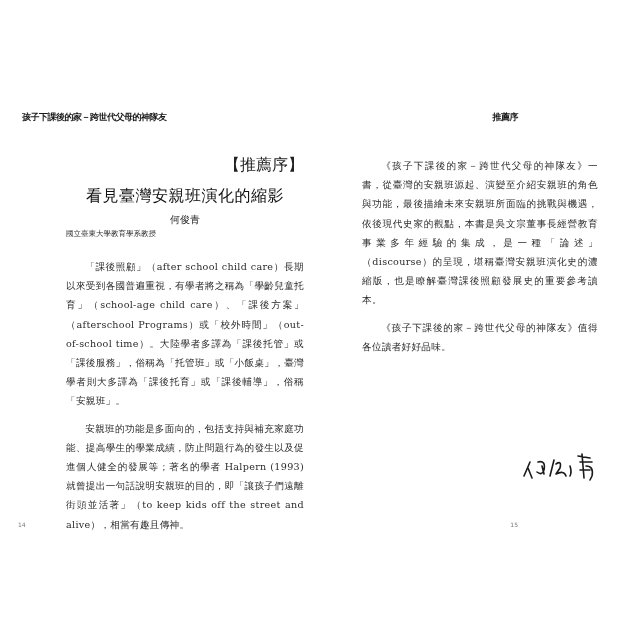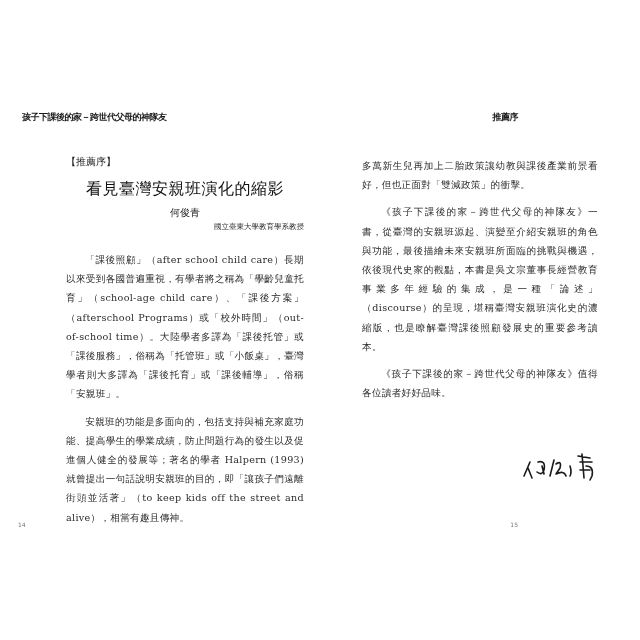--- a/index.html
+++ b/index.html
@@ -18,33 +18,33 @@
     position: absolute; top: 521px; font-family: "DejaVu Sans", "Liberation Sans", sans-serif;
     font-size: 6px; color: #777;
   }
   .pn-left { left: 18px; }
   .pn-right { right: 18px; }
 
   .left-col { position: absolute; left: 66px; top: 155px; width: 238px; }
   .right-col { position: absolute; left: 362px; top: 156px; width: 236px; }
 
   .section-tag {
-    text-align: left; font-family: "DejaVu Sans", "Liberation Sans", sans-serif;
-    font-size: 10px; color: #222; margin: 0 0 10px 0;
+    text-align: right; font-family: "DejaVu Sans", "Liberation Sans", sans-serif;
+    font-size: 16px; color: #222; margin: 0 0 10px 0;
   }
   .doc-title {
     text-align: center; font-family: "DejaVu Sans", "Liberation Sans", sans-serif;
     font-weight: normal; font-size: 16px; color: #111; margin: 0 0 6px 0; letter-spacing: 0.5px;
   }
   .author {
     text-align: center; font-family: Liberation Serif, serif;
     font-size: 10px; color: #222; margin: 0 0 2px 0;
   }
   .affiliation {
-    text-align: right; font-size: 7.5px; color: #333; margin: 0 0 18px 0;
+    text-align: left; font-size: 7.5px; color: #333; margin: 0 0 18px 0;
   }
   p.body {
     font-size: 9.6px; line-height: 19.2px; margin: 0 0 8px 0; text-indent: 2em;
     text-align: justify; color: #2b2b2b; letter-spacing: 0.3px;
   }
   p.body.noindent { text-indent: 0; }
   .signature {
     position: absolute; left: 520px; top: 448px; width: 90px; height: 36px;
   }
 </style>
@@ -62,21 +62,20 @@
     <div class="author">何俊青</div>
     <div class="affiliation">國立臺東大學教育學系教授</div>
     <p class="body">「課後照顧」（after school child care）長期以來受到各國普遍重視，有學者將之稱為「學齡兒童托育」（school-age child care）、「課後方案」（afterschool Programs）或「校外時間」（out-of-school time）。大陸學者多譯為「課後托管」或「課後服務」，俗稱為「托管班」或「小飯桌」，臺灣學者則大多譯為「課後托育」或「課後輔導」，俗稱「安親班」。</p>
     <p class="body">安親班的功能是多面向的，包括支持與補充家庭功能、提高學生的學業成績，防止問題行為的發生以及促進個人健全的發展等；著名的學者 Halpern (1993) 就曾提出一句話說明安親班的目的，即「讓孩子們遠離街頭並活著」（to keep kids off the street and alive），相當有趣且傳神。</p>
   </div>
 
   <div class="running-head rh-right">推薦序</div>
   <div class="page-num pn-right">15</div>
 
   <div class="right-col">
-    <p class="body noindent">多萬新生兒再加上二胎政策讓幼教與課後產業前景看好，但也正面對「雙減政策」的衝擊。</p>
     <p class="body">《孩子下課後的家－跨世代父母的神隊友》一書，從臺灣的安親班源起、演變至介紹安親班的角色與功能，最後描繪未來安親班所面臨的挑戰與機遇，依後現代史家的觀點，本書是吳文宗董事長經營教育事業多年經驗的集成，是一種「論述」（discourse）的呈現，堪稱臺灣安親班演化史的濃縮版，也是瞭解臺灣課後照顧發展史的重要參考讀本。</p>
     <p class="body">《孩子下課後的家－跨世代父母的神隊友》值得各位讀者好好品味。</p>
   </div>
 
   <div class="signature" aria-label="何俊青">
     <svg width="90" height="36" viewBox="0 0 90 36">
       <g fill="none" stroke="#1a1a1a" stroke-width="1.6" stroke-linecap="round" stroke-linejoin="round">
         <path d="M4 28 L10 14 M8 20 L12 30"></path>
         <path d="M18 14 Q26 12 24 22 Q22 28 17 24 M22 18 L24 26"></path>
         <path d="M34 12 L30 28 M36 16 Q42 12 40 20 L36 26 Q44 22 46 28"></path>

